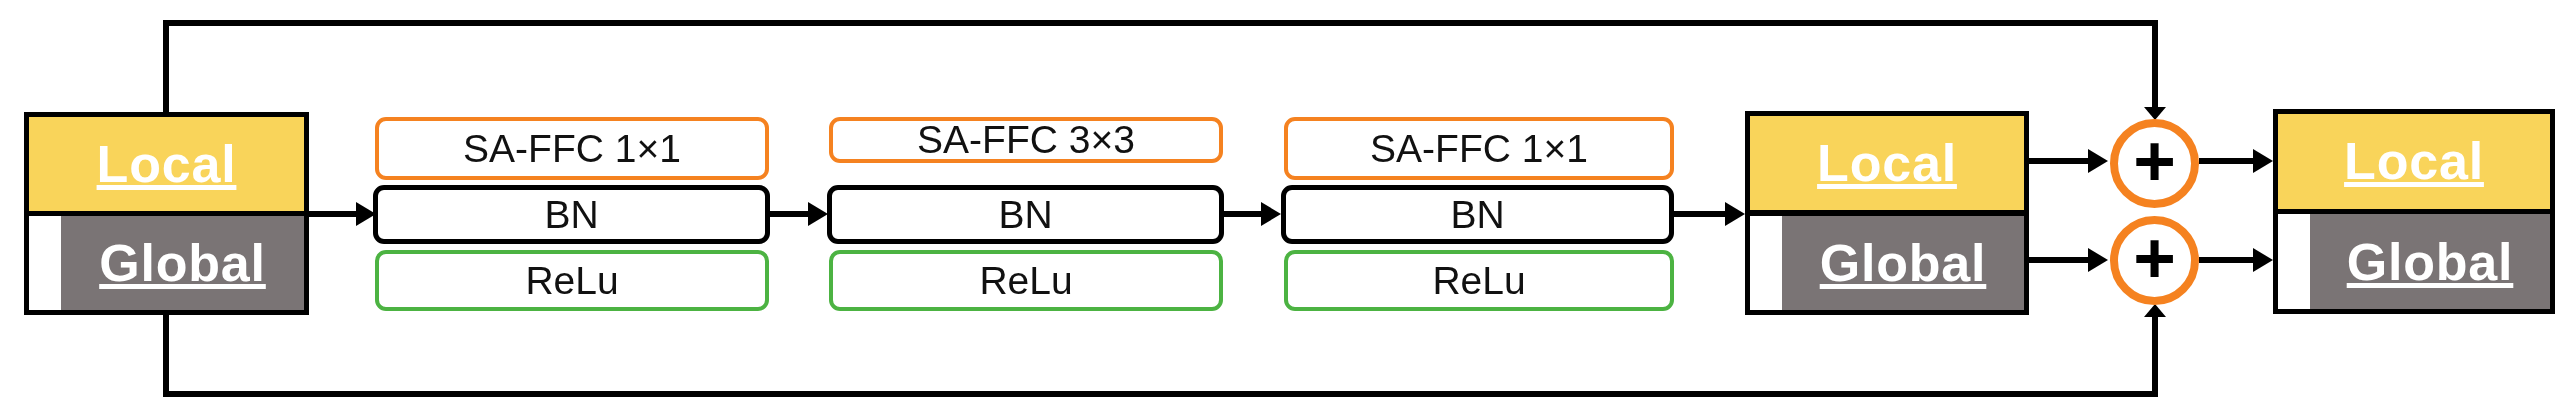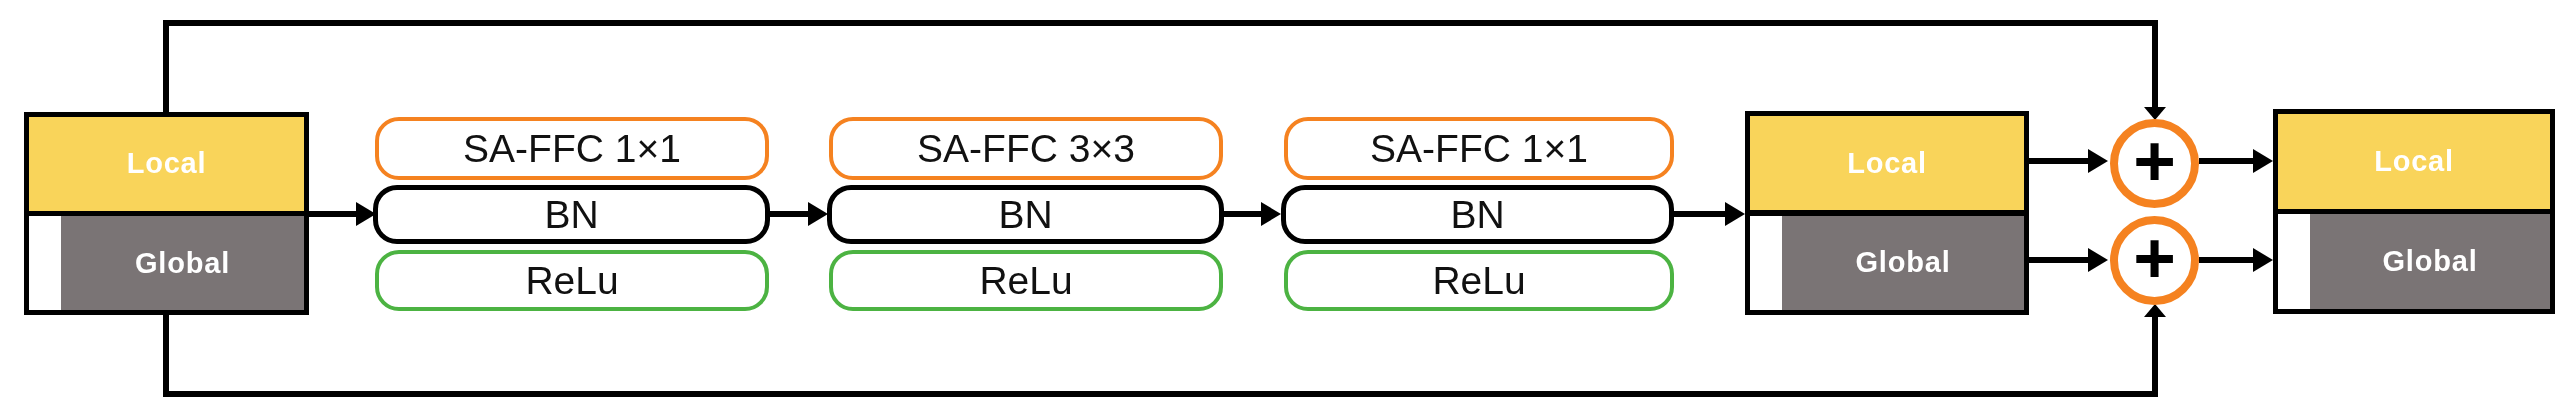--- a/index.html
+++ b/index.html
@@ -28,26 +28,26 @@
   .vhead-down{position:absolute;width:0;height:0;
     border-left:11px solid transparent;border-right:11px solid transparent;
     border-top:13.5px solid var(--line);}
   .vhead-up{position:absolute;width:0;height:0;
     border-left:11px solid transparent;border-right:11px solid transparent;
     border-bottom:13.5px solid var(--line);}
   
   .ioblock{position:absolute;box-sizing:border-box;border:5.6px solid var(--line);
     display:flex;flex-direction:column;background:#fff;}
   .iorow{flex:1;display:flex;align-items:center;justify-content:center;
-    font-weight:700;font-size:29px;color:var(--label-text);letter-spacing:0.8px;}
+    font-weight:700;font-size:52px;color:var(--label-text);letter-spacing:0.8px;text-decoration:underline;}
   .iorow.local{background:var(--local-fill);}
   .iorow.global{background:var(--global-fill);margin-left:32px;}
   .iodivider{height:5.6px;background:var(--line);}
   
-  .srow{position:absolute;box-sizing:border-box;border-radius:24px;background:#ffffff;
+  .srow{position:absolute;box-sizing:border-box;border-radius:11px;background:#ffffff;
     display:flex;align-items:center;justify-content:center;
     font-size:39px;color:var(--box-text);}
   .srow.conv{border:4.8px solid var(--conv-border);}
   .srow.bn{border:5.6px solid var(--line);}
   .srow.relu{border:4.8px solid var(--relu-border);text-align:right;}
   
   .adder{position:absolute;width:89px;height:89px;box-sizing:border-box;
     border:8px solid var(--adder-border);border-radius:50%;background:#ffffff;
     display:flex;align-items:center;justify-content:center;}
   .adder .plus{font-size:73px;font-weight:700;line-height:1;color:var(--line);margin-top:-6.3px;}
@@ -87,21 +87,21 @@
   </div>
   <div class="harrow" style="left:1674px;top:202px;width:71px">
     <div class="shaft"></div>
     <div class="head"></div>
   </div>
 
   <div class="srow conv" style="left:375px;top:117px;width:394px;height:63px">SA-FFC 1×1</div>
   <div class="srow bn" style="left:373px;top:185px;width:397px;height:59px">BN</div>
   <div class="srow relu" style="left:375px;top:250px;width:394px;height:61px">ReLu</div>
 
-  <div class="srow conv" style="left:829px;top:117px;width:394px;height:63px">SA-FFC 3×3</div>
+  <div class="srow conv" style="left:829px;top:117px;width:394px;height:46px">SA-FFC 3×3</div>
   <div class="srow bn" style="left:827px;top:185px;width:397px;height:59px">BN</div>
   <div class="srow relu" style="left:829px;top:250px;width:394px;height:61px">ReLu</div>
 
   <div class="srow conv" style="left:1284px;top:117px;width:390px;height:63px">SA-FFC 1×1</div>
   <div class="srow bn" style="left:1281px;top:185px;width:393px;height:59px">BN</div>
   <div class="srow relu" style="left:1284px;top:250px;width:390px;height:61px">ReLu</div>
 
   <div class="ioblock" style="left:1745px;top:111px;width:284px;height:204px">
     <div class="iorow local">Local</div>
     <div class="iodivider"></div>

